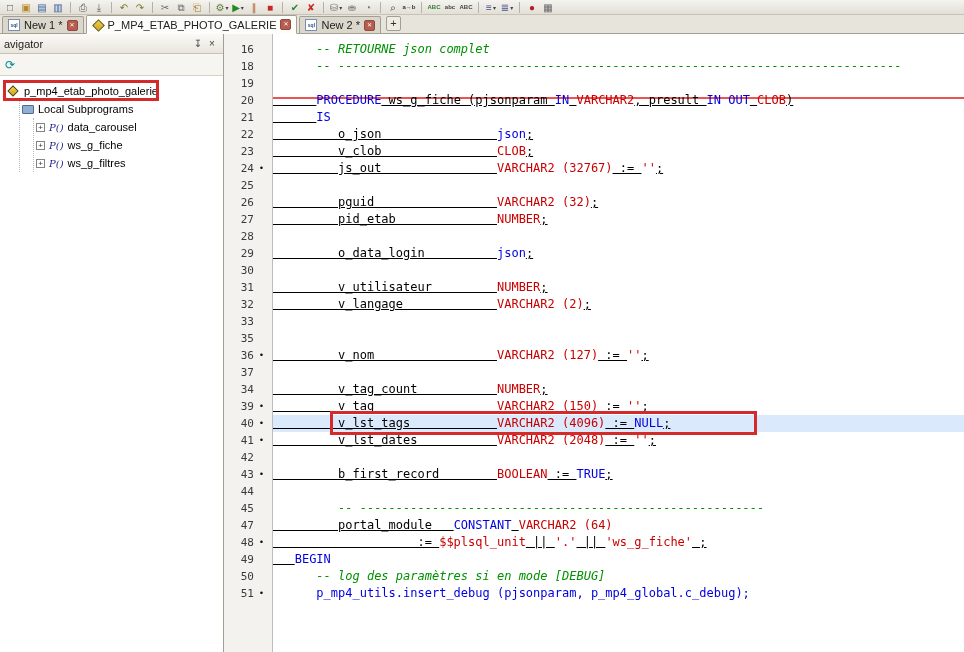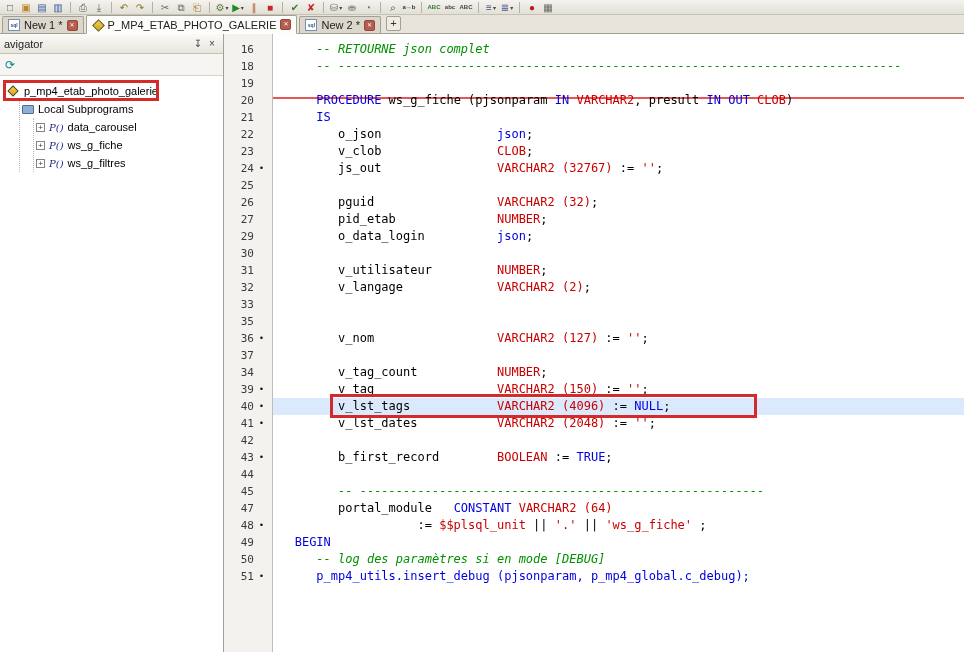--- a/index.html
+++ b/index.html
@@ -52,21 +52,21 @@
   .code-line { display: flex; height: 17px; position: relative; }
   .gut { width: 49px; flex: none; display: flex; position: relative; z-index: 1; }
   .gut .num { width: 30px; text-align: right; font-size: 11px; color: #3a3a3a; }
   .gut .mark { width: 15px; text-align: center; font-size: 9px; color: #111; }
   .code { flex: 1; white-space: pre; position: relative; z-index: 1; }
   .code.hl { background: #dbe9fc; }
   .seg-c { color: #009100; font-style: italic; }
   .seg-k { color: #0000e0; }
   .seg-b { color: #0000e0; }
   .seg-r { color: #c80000; }
-  .seg-p { color: #000; }
+  .seg-p { color: #000; text-decoration: underline; }
   .red-line { position: absolute; left: 49px; right: 0; top: 63px; height: 2px; background: #e85555; z-index: 0; }
 
   
   .annotation-box { position: absolute; border: 3px solid #d42a2a; pointer-events: none; z-index: 5; }
   .nav-anno { left: -3px; top: -2px; width: 156px; height: 21px; }
   .line-anno { left: 106px; top: -4px; width: 427px; height: 24px; }
 </style>
 </head>
 <body>
 
@@ -315,20 +315,27 @@
         </div>
         <div class="code-line">
           <span class="gut">
             <span class="num">27</span>
             <span class="mark"></span>
           </span>
           <span class="code"><span class="seg-p">         pid_etab              </span><span class="seg-r">NUMBER</span><span class="seg-p">;</span></span>
         </div>
         <div class="code-line">
           <span class="gut">
+            <span class="num">28</span>
+            <span class="mark"></span>
+          </span>
+          <span class="code"></span>
+        </div>
+        <div class="code-line">
+          <span class="gut">
             <span class="num">29</span>
             <span class="mark"></span>
           </span>
           <span class="code"><span class="seg-p">         o_data_login          </span><span class="seg-b">json</span><span class="seg-p">;</span></span>
         </div>
         <div class="code-line">
           <span class="gut">
             <span class="num">30</span>
             <span class="mark"></span>
           </span>

